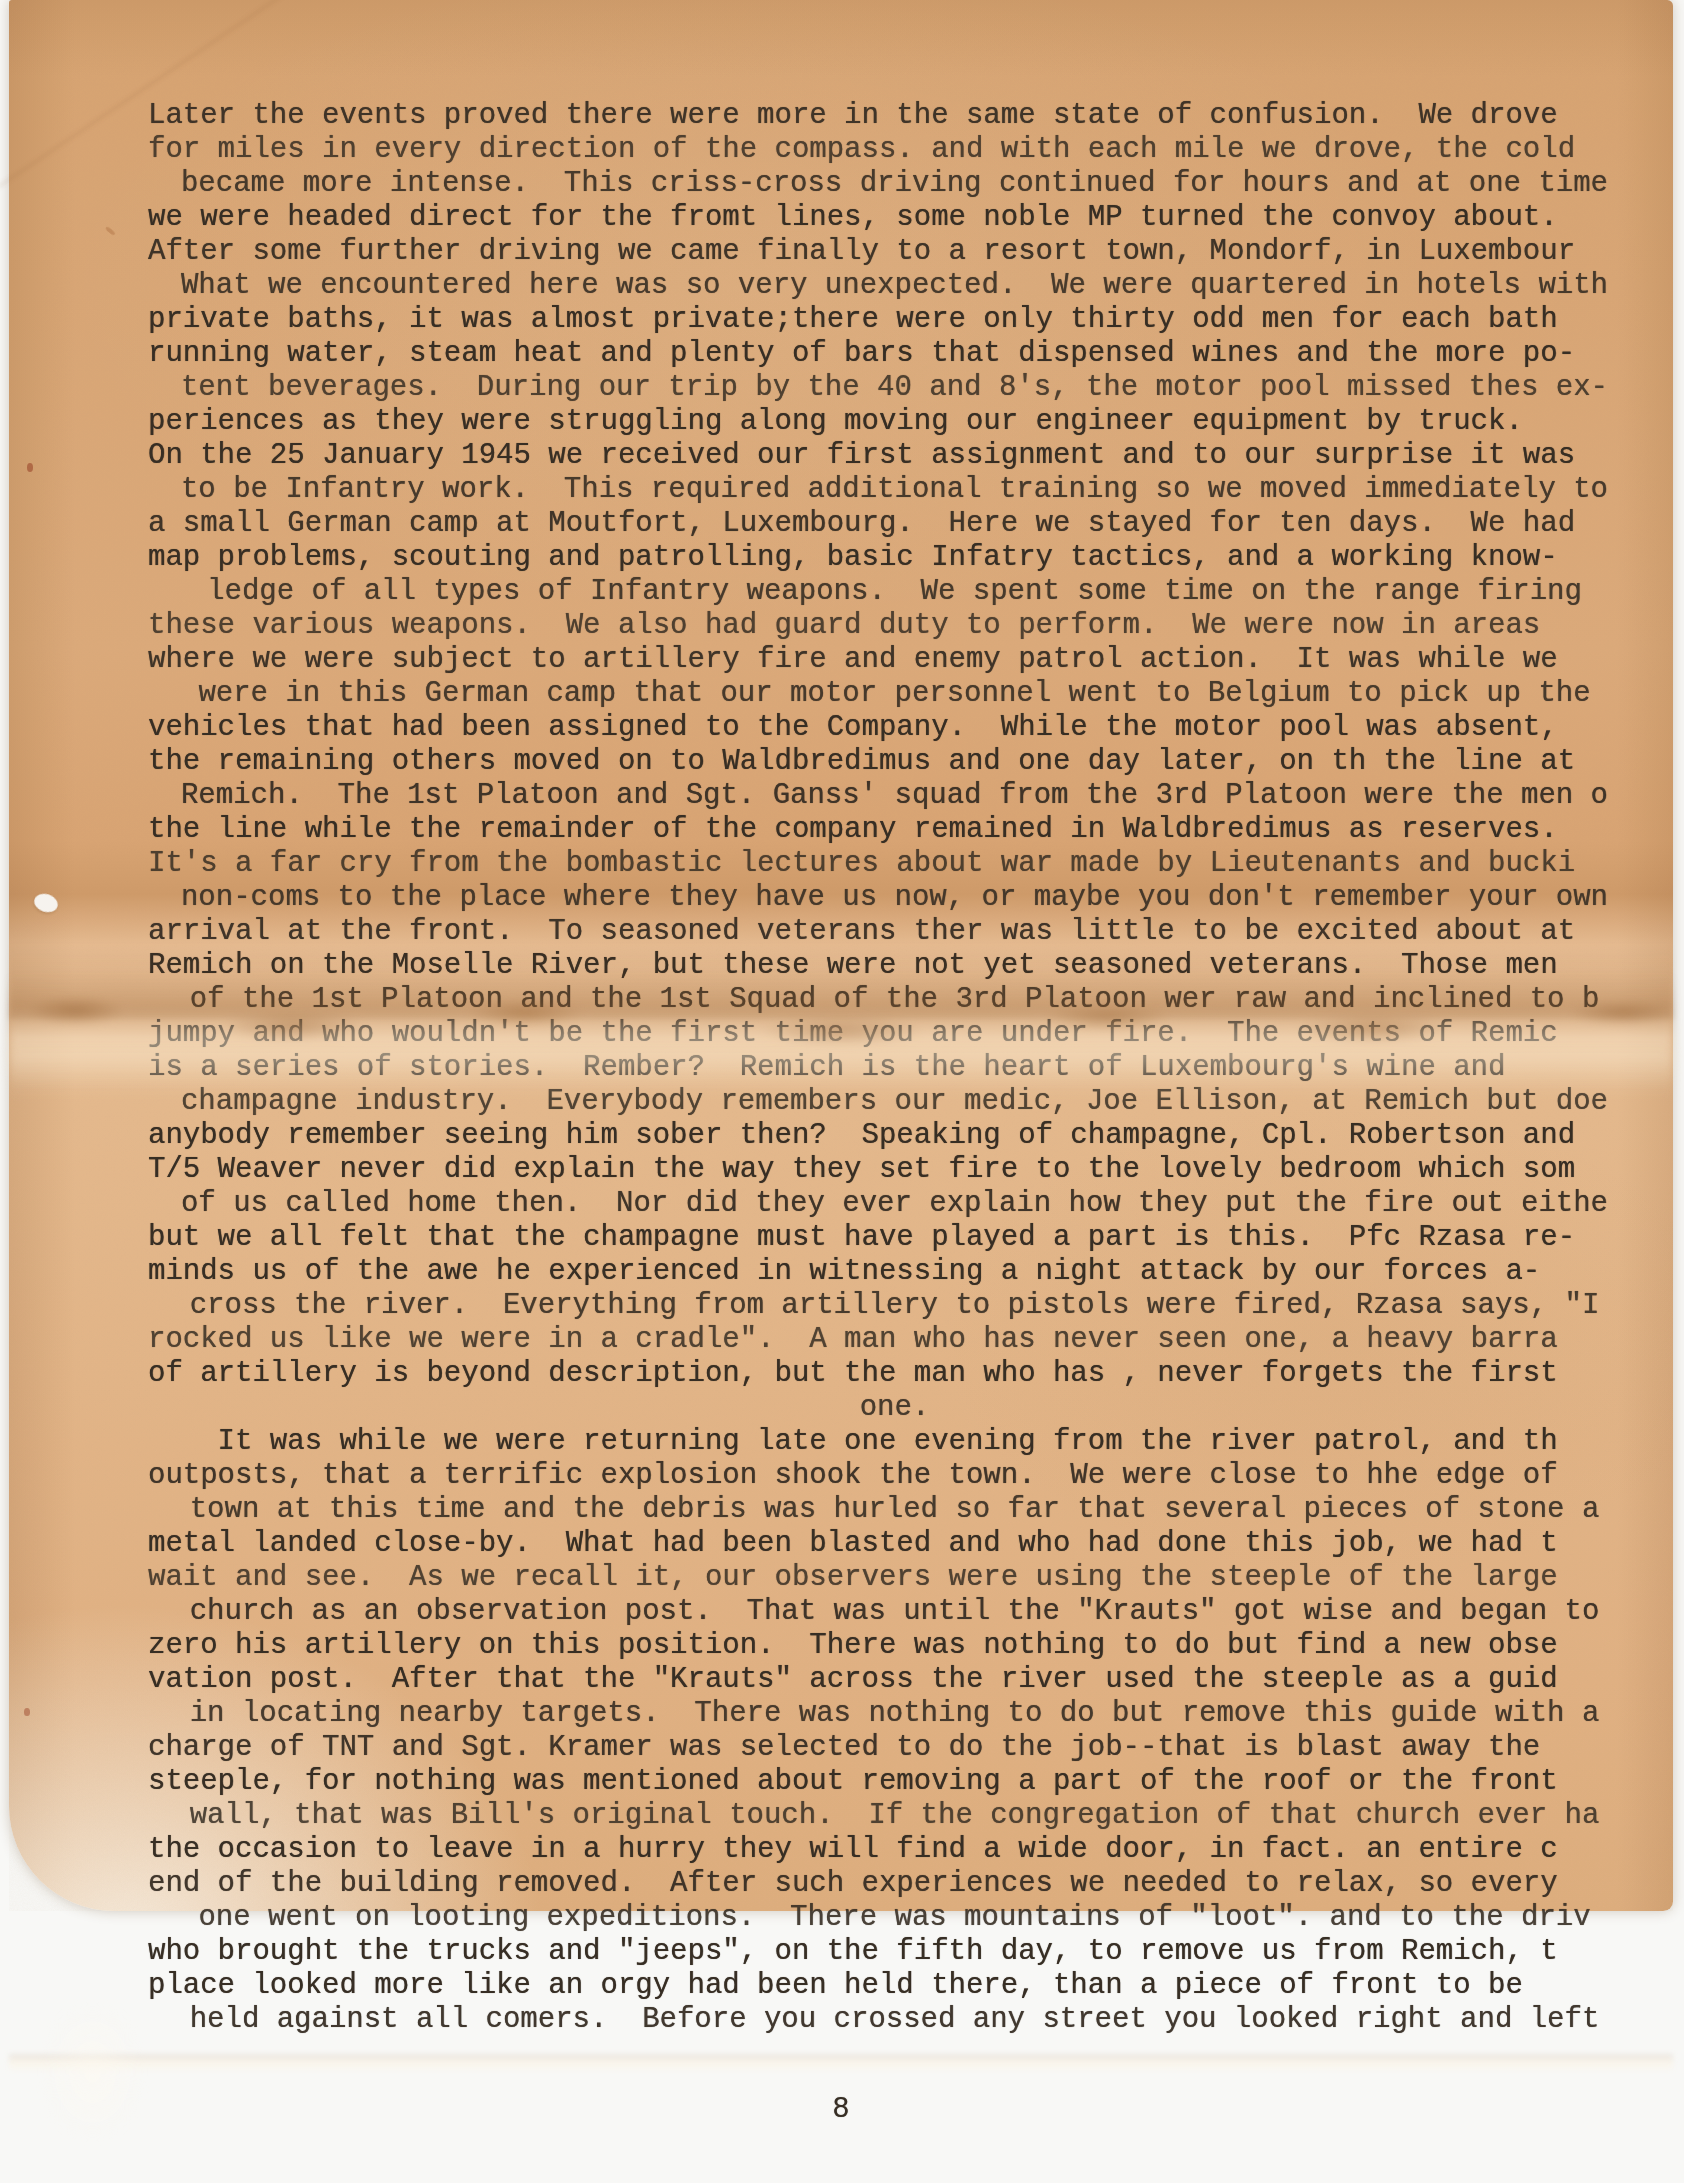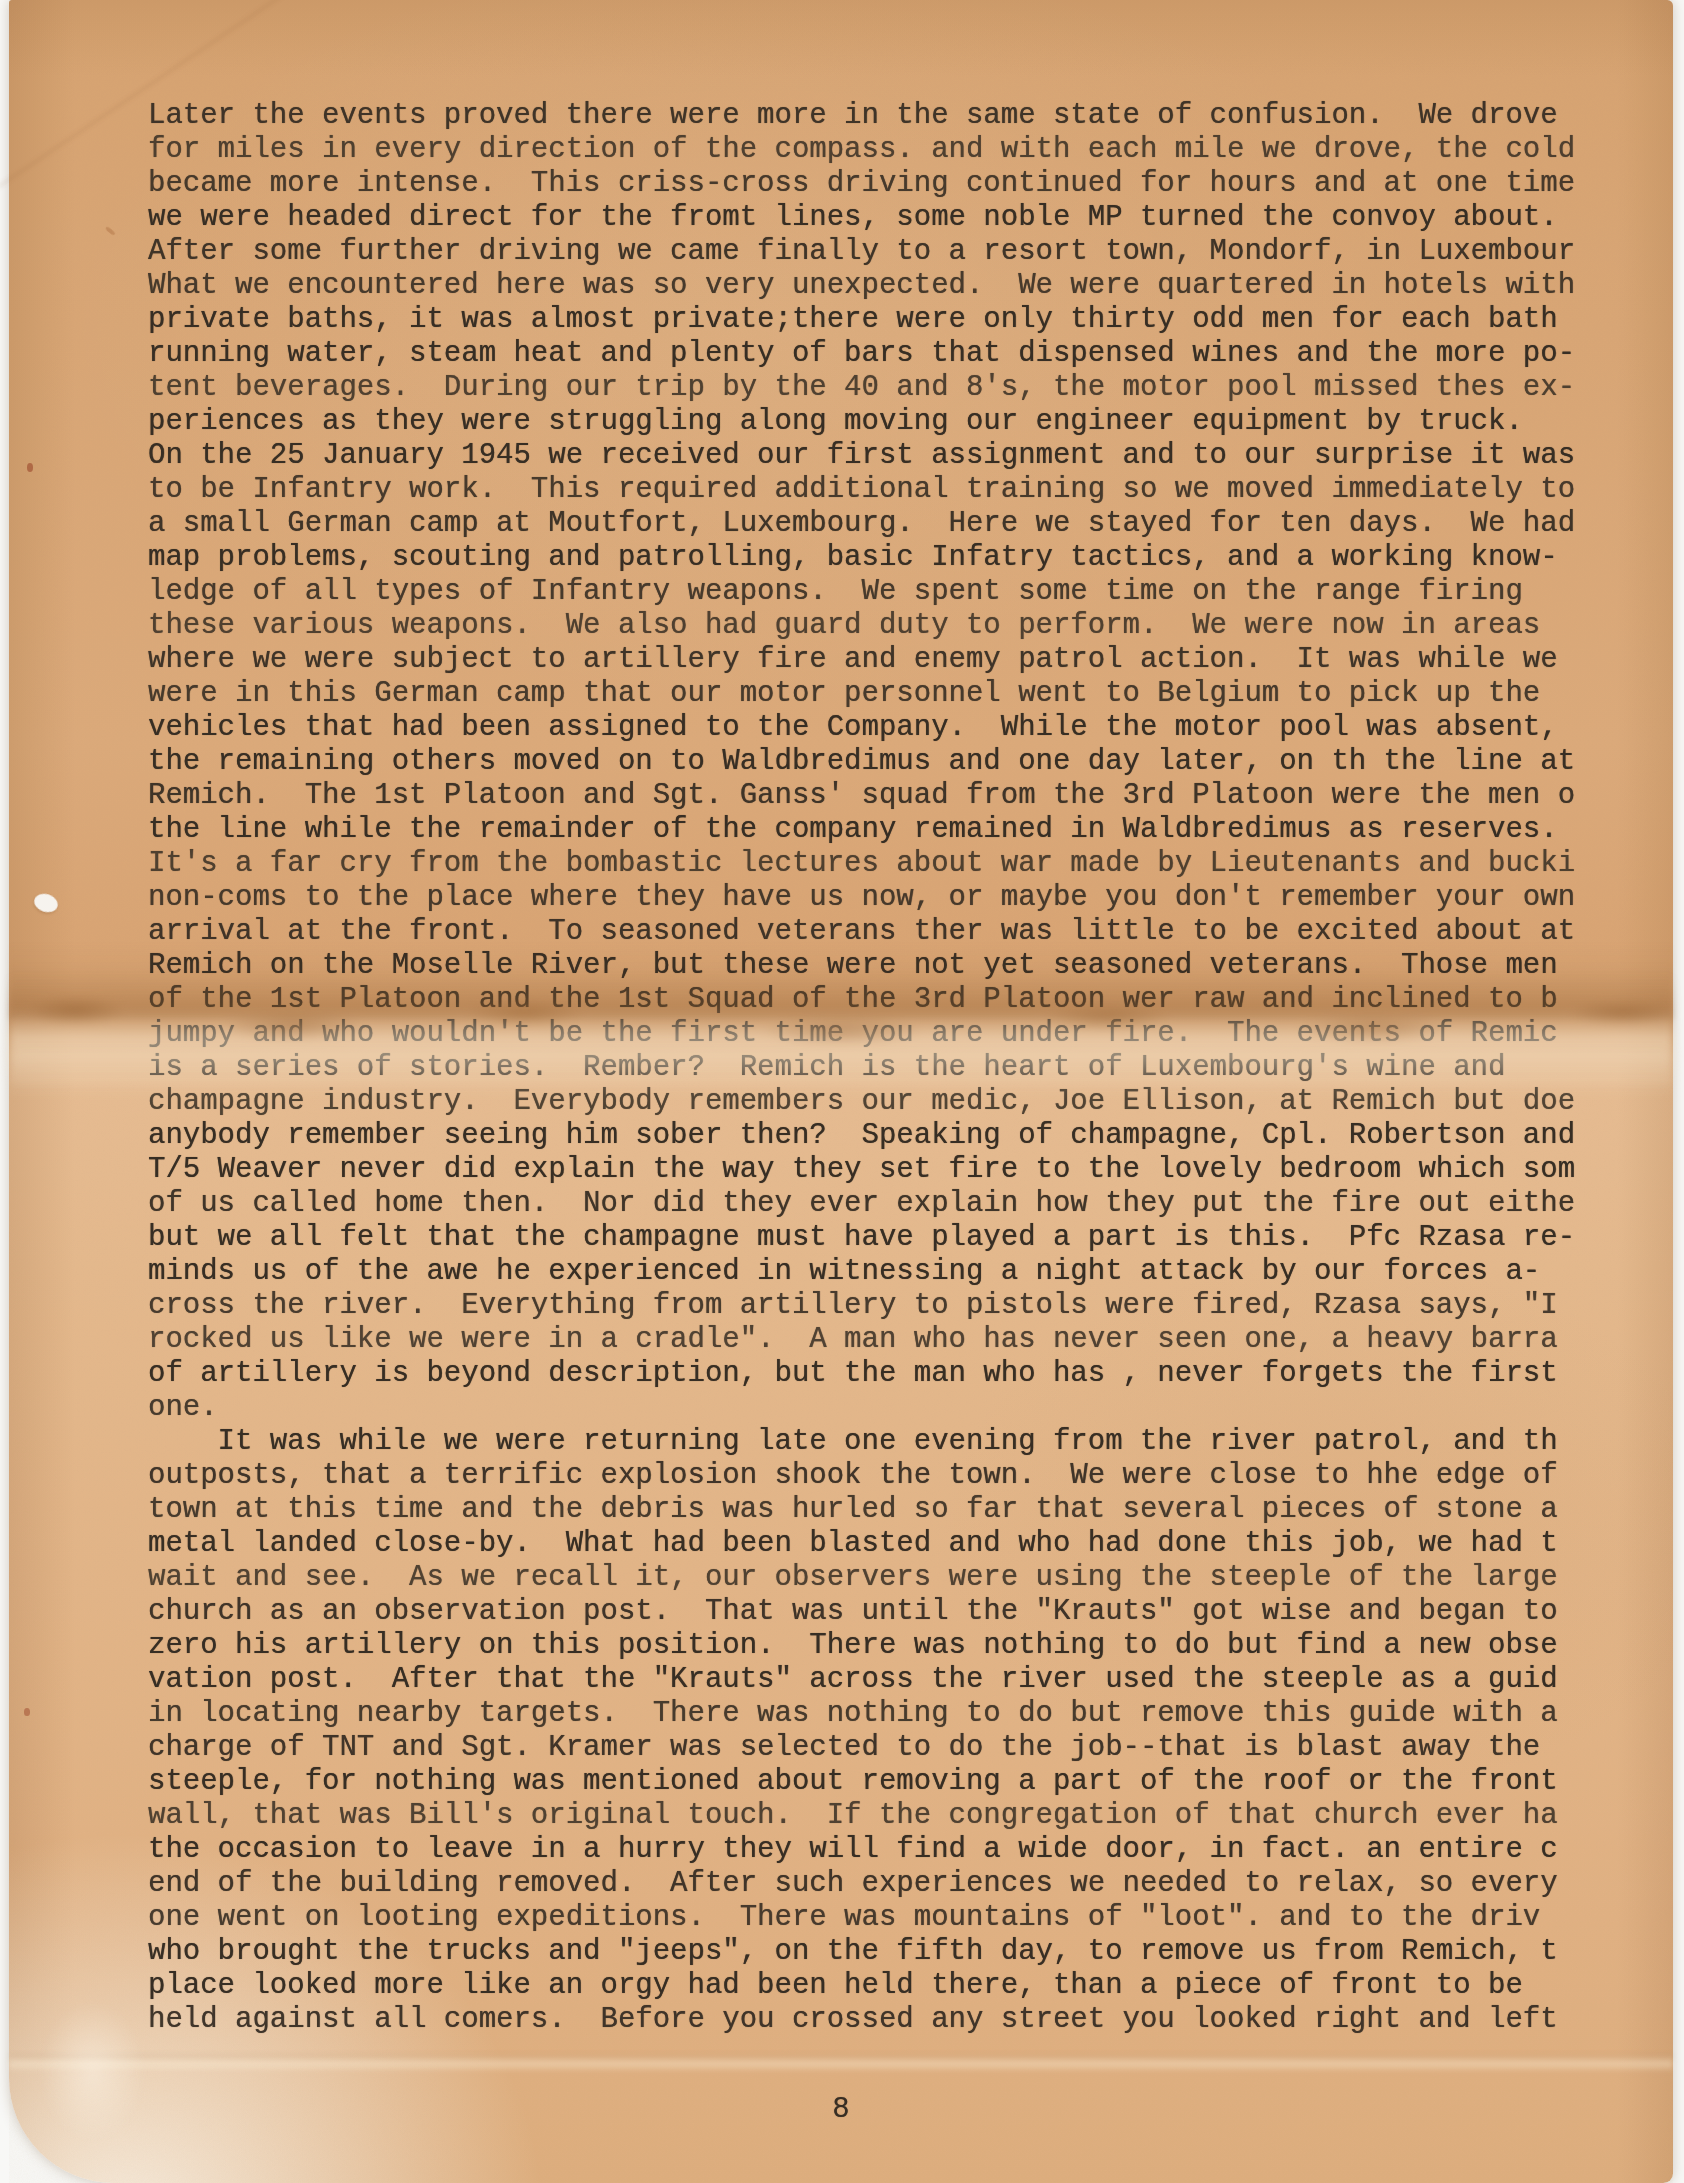--- a/index.html
+++ b/index.html
@@ -2,21 +2,21 @@
 <html style="font-size:11px"><head>
 <meta charset="utf-8">
 <style>
   html,body{margin:0;padding:0;}
   body{
     width:1685px;height:2183px;position:relative;overflow:hidden;
     background:#f8f8f6;
     font-family:"Liberation Mono","DejaVu Sans Mono",monospace;
   }
   .paper{
-    position:absolute;left:9px;top:0;width:1664px;height:2183px;
+    position:absolute;left:9px;top:0;width:1664px;height:1911px;
     border-radius:2.8px 5.6px 9.8px 105px;
     background:
       radial-gradient(42% 30% at 7% 102%, rgba(252,248,240,0.85) 0%, rgba(252,248,240,0) 60%),
       radial-gradient(60% 25% at 45% 15%, rgba(255,240,215,0.10) 0%, rgba(255,240,215,0) 70%),
       radial-gradient(35% 18% at 80% 70%, rgba(170,115,60,0.07) 0%, rgba(170,115,60,0) 70%),
       linear-gradient(to right, rgba(118,70,28,0.14) 0px, rgba(118,70,28,0) 66px),
       linear-gradient(to left, rgba(118,70,28,0.12) 0px, rgba(118,70,28,0) 56px),
       linear-gradient(to bottom, rgba(118,70,28,0.10) 0px, rgba(118,70,28,0) 77px),
       linear-gradient(180deg,
         #d7a371 0%, #d9a675 15%, #dcaa7a 34%, #d9a473 44%,
@@ -26,21 +26,21 @@
   }
   .grain{position:absolute;inset:0;width:100%;height:100%;pointer-events:none;}
   .text{
     position:absolute;left:139px;top:99px;width:1493px;
     font-size:29px;line-height:34px;
     color:#372e24;white-space:pre;
     text-shadow:0 0 0.9px rgba(52,43,33,0.65), 0.4px 0.3px 0.3px rgba(52,43,33,0.35);
     filter:blur(0.2px);
   }
   .line{height:34px;}
-  .line:nth-child(3n){opacity:0.90;}
+  .line:nth-child(3n){opacity:0.90;text-align:center;}
   .line:nth-child(4n+1){opacity:0.95;}
   .line:nth-child(7n+2){opacity:0.85;}
   .pageno{
     position:absolute;top:2093px;left:0;width:1664px;text-align:center;
     font-size:29px;color:#372e24;
     text-shadow:0 0 0.9px rgba(52,43,33,0.6);filter:blur(0.2px);
   }
   .crease-shadow{
     position:absolute;left:0;right:0;top:942px;height:77px;pointer-events:none;
     background:linear-gradient(180deg, rgba(130,80,35,0) 0%, rgba(130,80,35,0.10) 70%, rgba(130,80,35,0.16) 100%);

